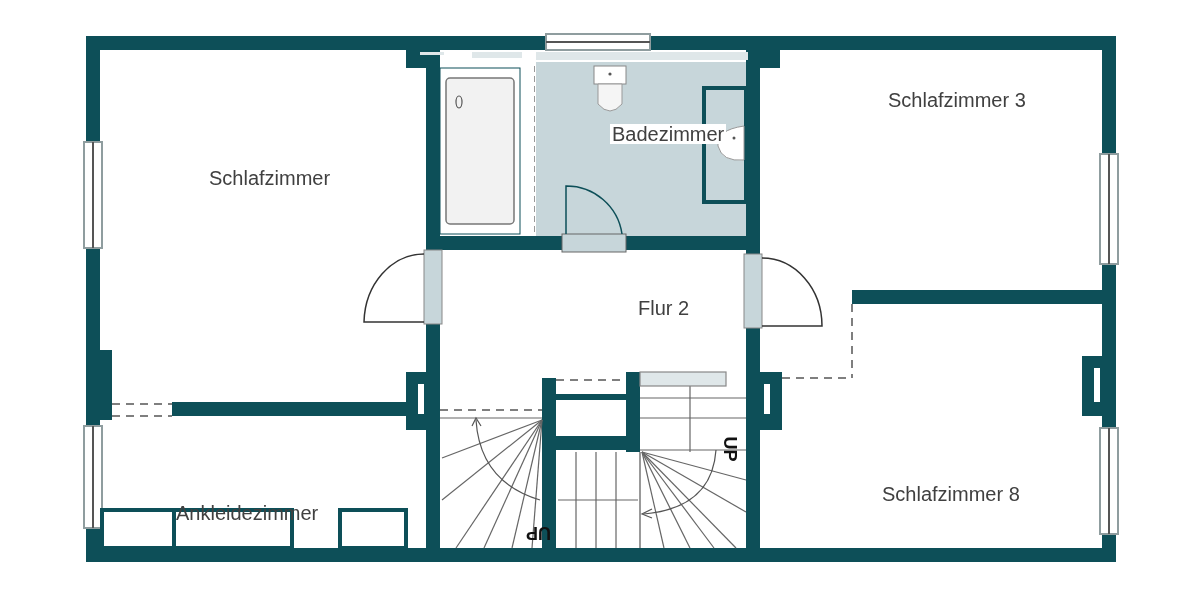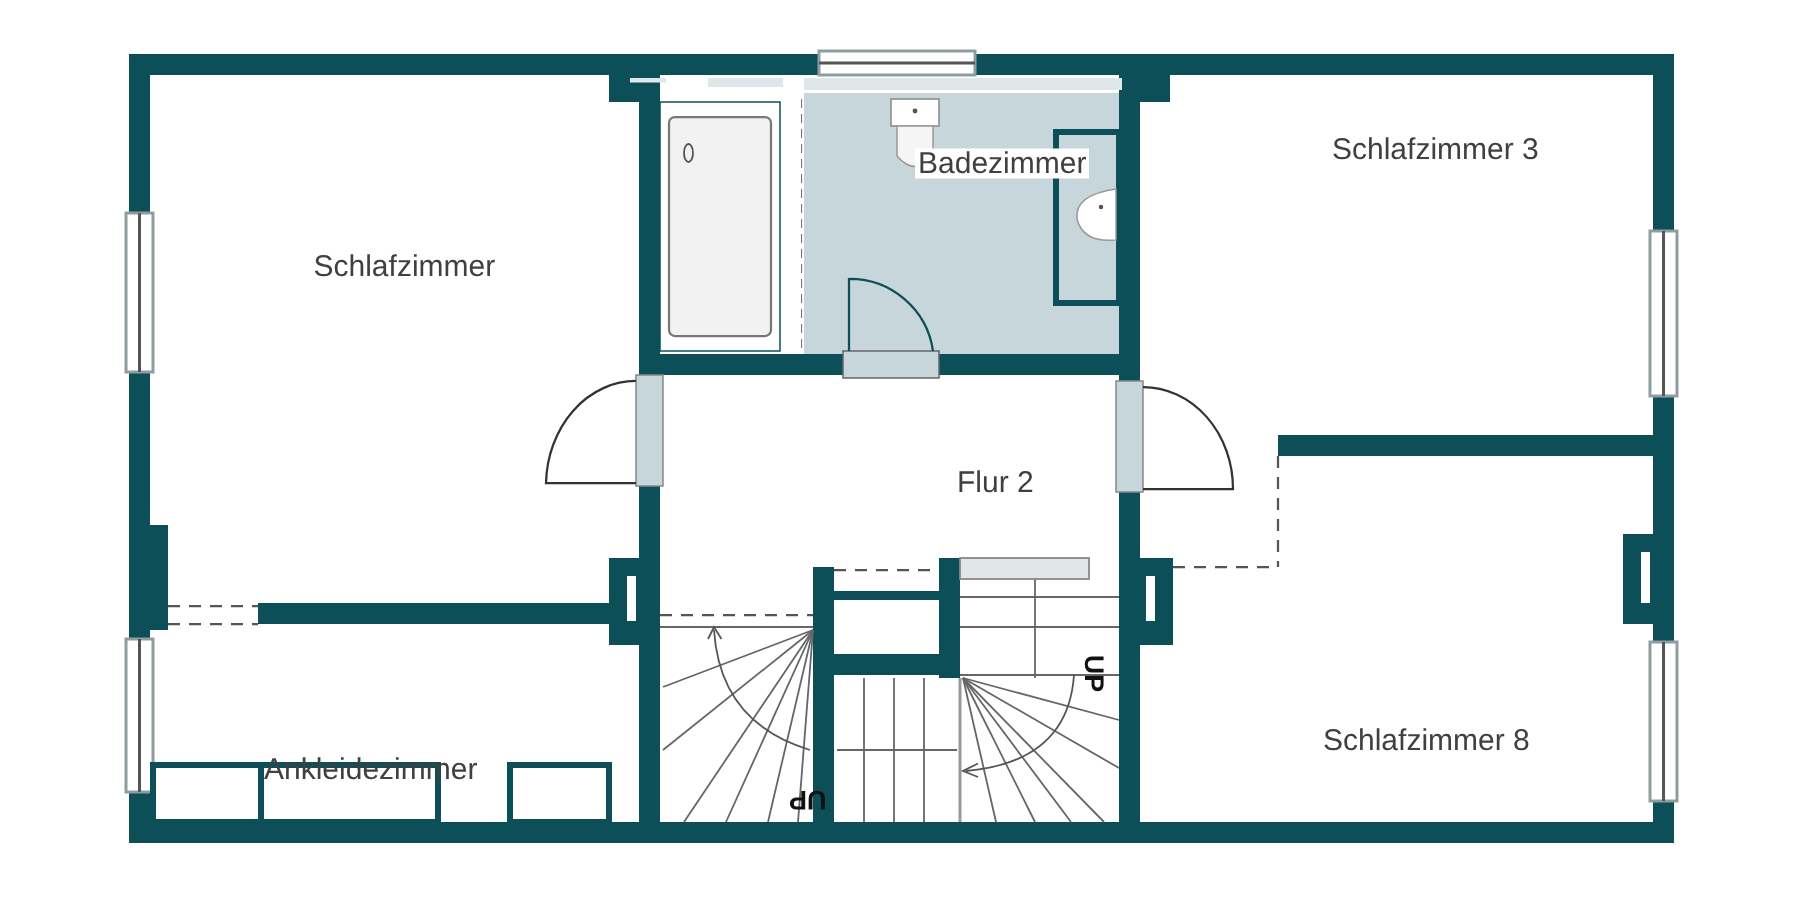--- a/index.html
+++ b/index.html
@@ -177,20 +177,20 @@
     <line x1="642" y1="452" x2="690" y2="548"></line>
     <line x1="642" y1="452" x2="664" y2="548"></line>
     <path d="M716 450 Q712 508 644 514" stroke="#555"></path>
     <path d="M652 509 L642 514 L652 518" stroke="#555"></path>
 
     <rect x="640" y="372" width="86" height="14" fill="#dfe7e9" stroke="#888"></rect>
   </g>
 </svg>
 
 <div class="label" style="left:209px; top:168px;text-align:center;">Schlafzimmer</div>
-<div class="label on-tint" style="left:610px; top:99px;">Badezimmer</div>
+<div class="label on-tint" style="left:610px; top:124px;">Badezimmer</div>
 <div class="label" style="left:888px; top:90px;">Schlafzimmer 3</div>
-<div class="label" style="left:638px; top:312px;">Flur 2</div>
+<div class="label" style="left:638px; top:298px;">Flur 2</div>
 <div class="label" style="left:176px; top:503px;">Ankleidezimmer</div>
 <div class="label" style="left:882px; top:484px;">Schlafzimmer 8</div>
 
 <div class="stair-mark" style="left:526px; top:524px; transform: rotate(180deg);">UP</div>
 <div class="stair-mark" style="left:717px; top:440px; transform: rotate(90deg);">UP</div>
 
 </body></html>

